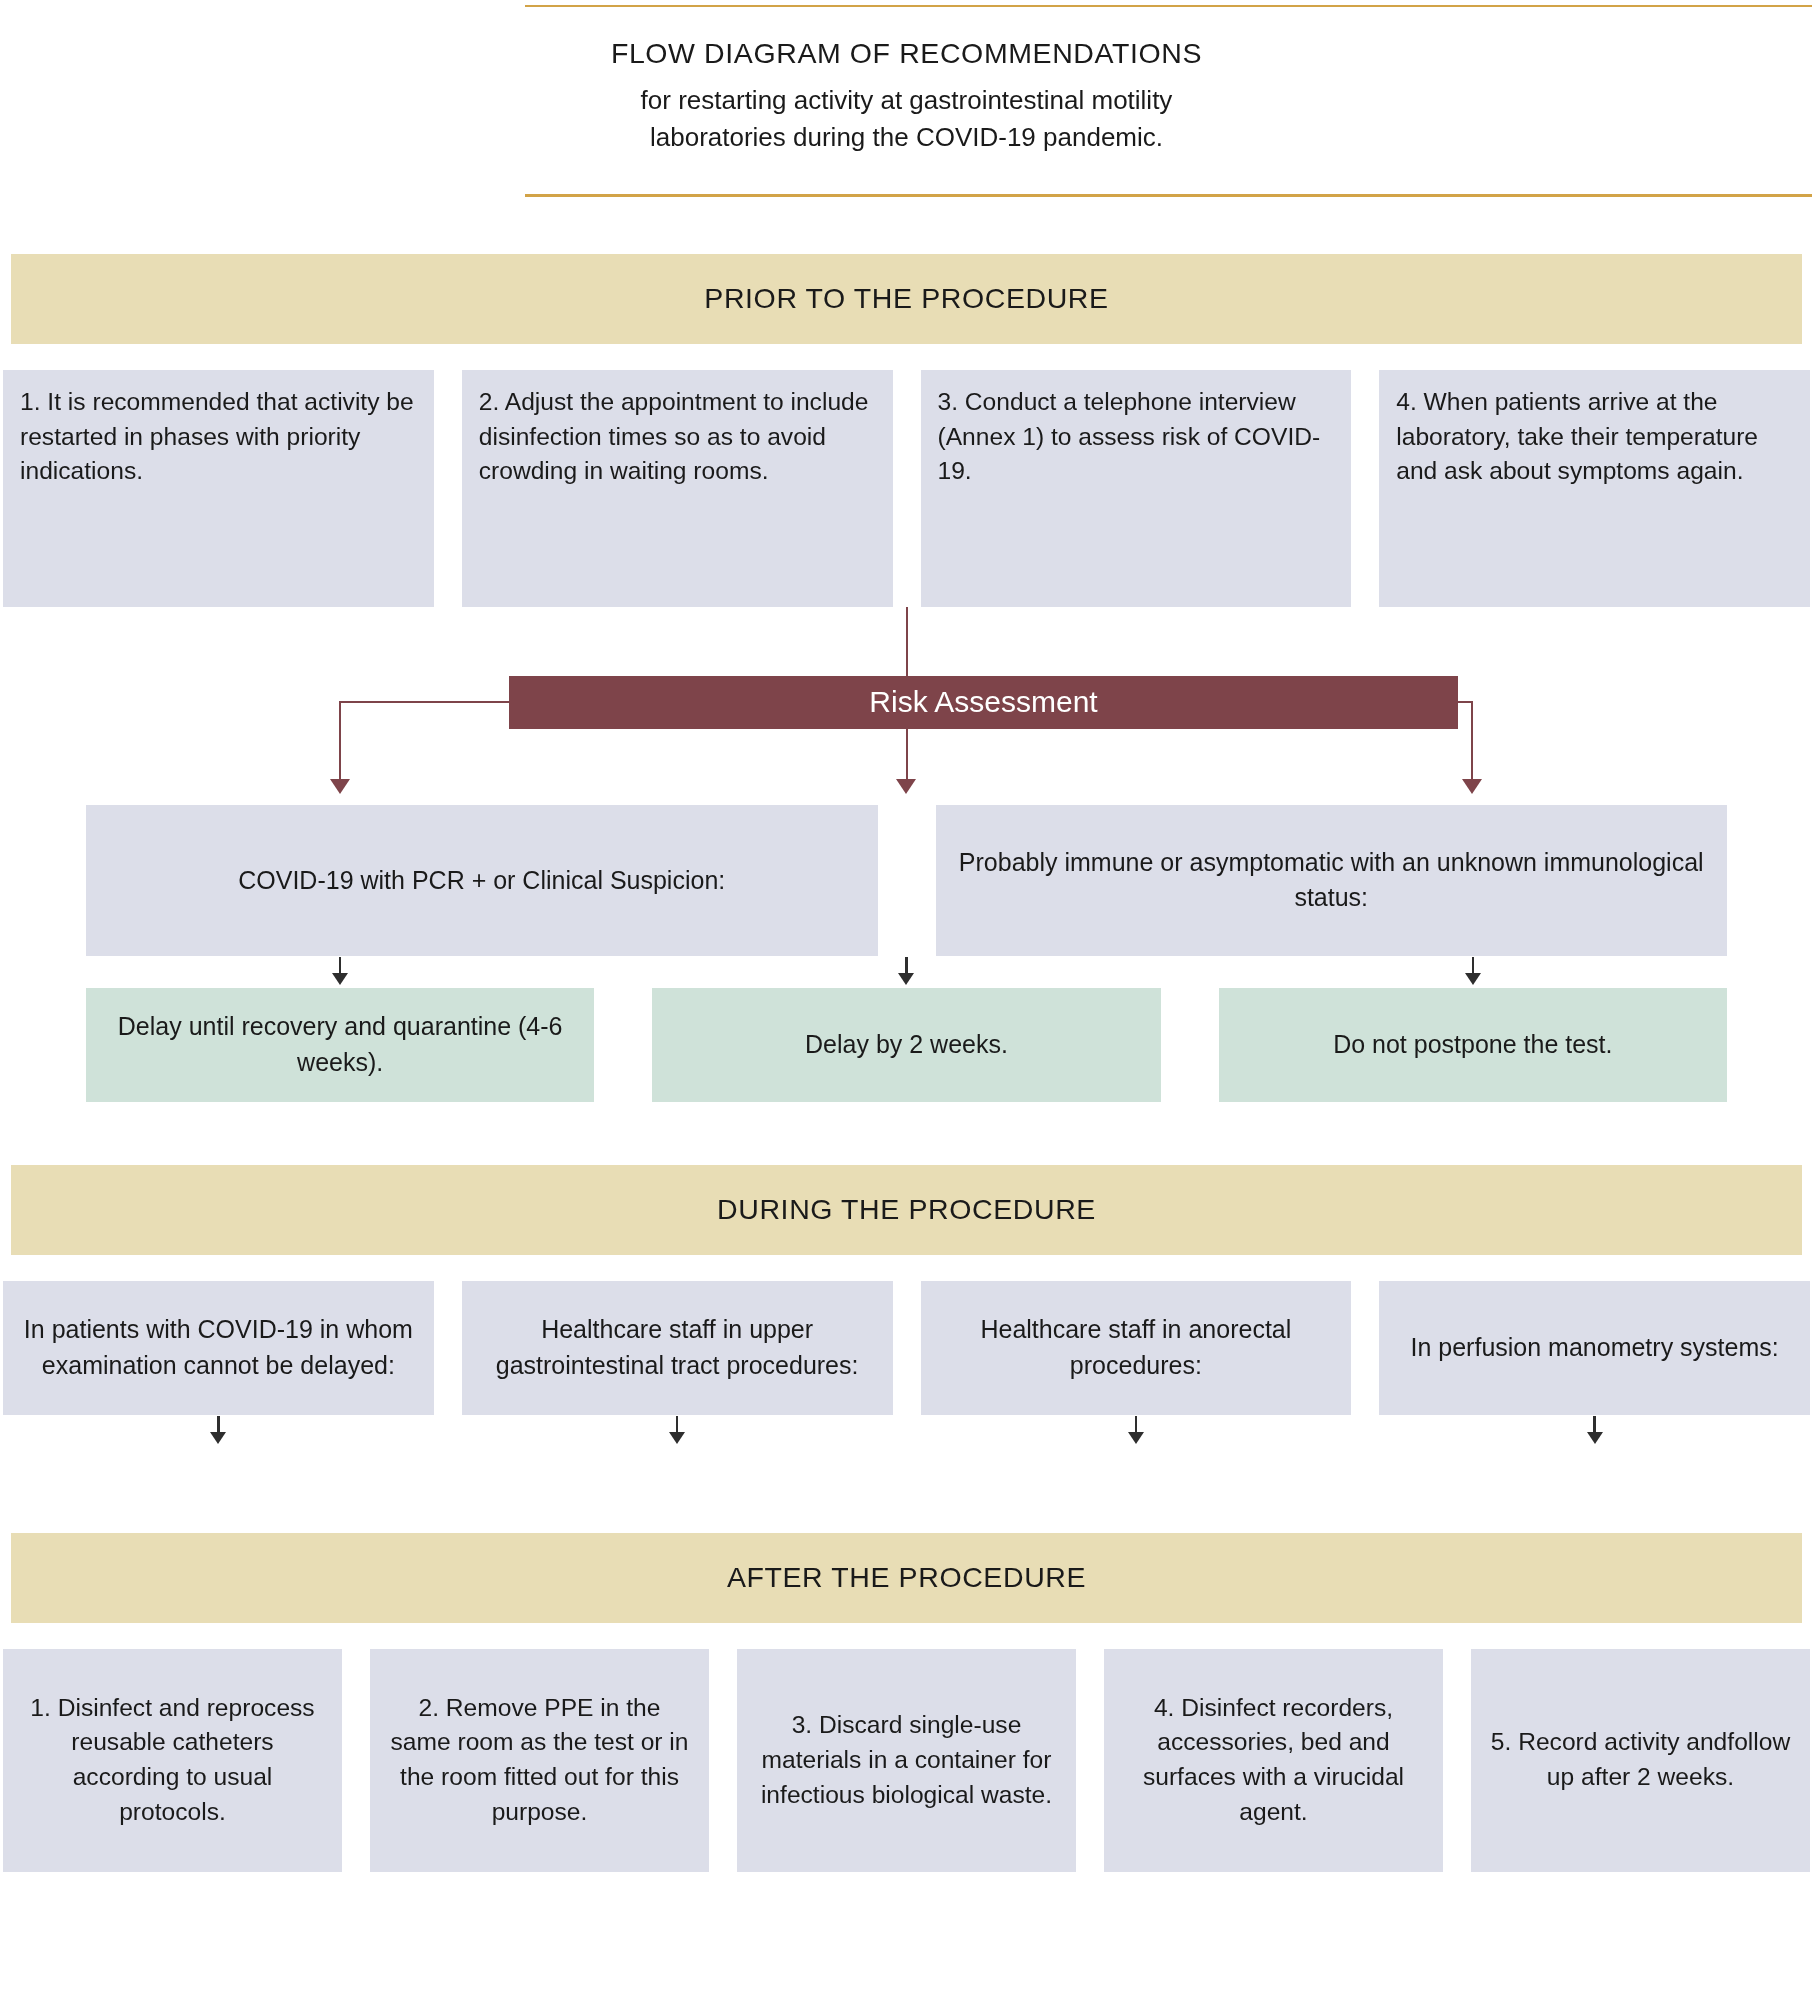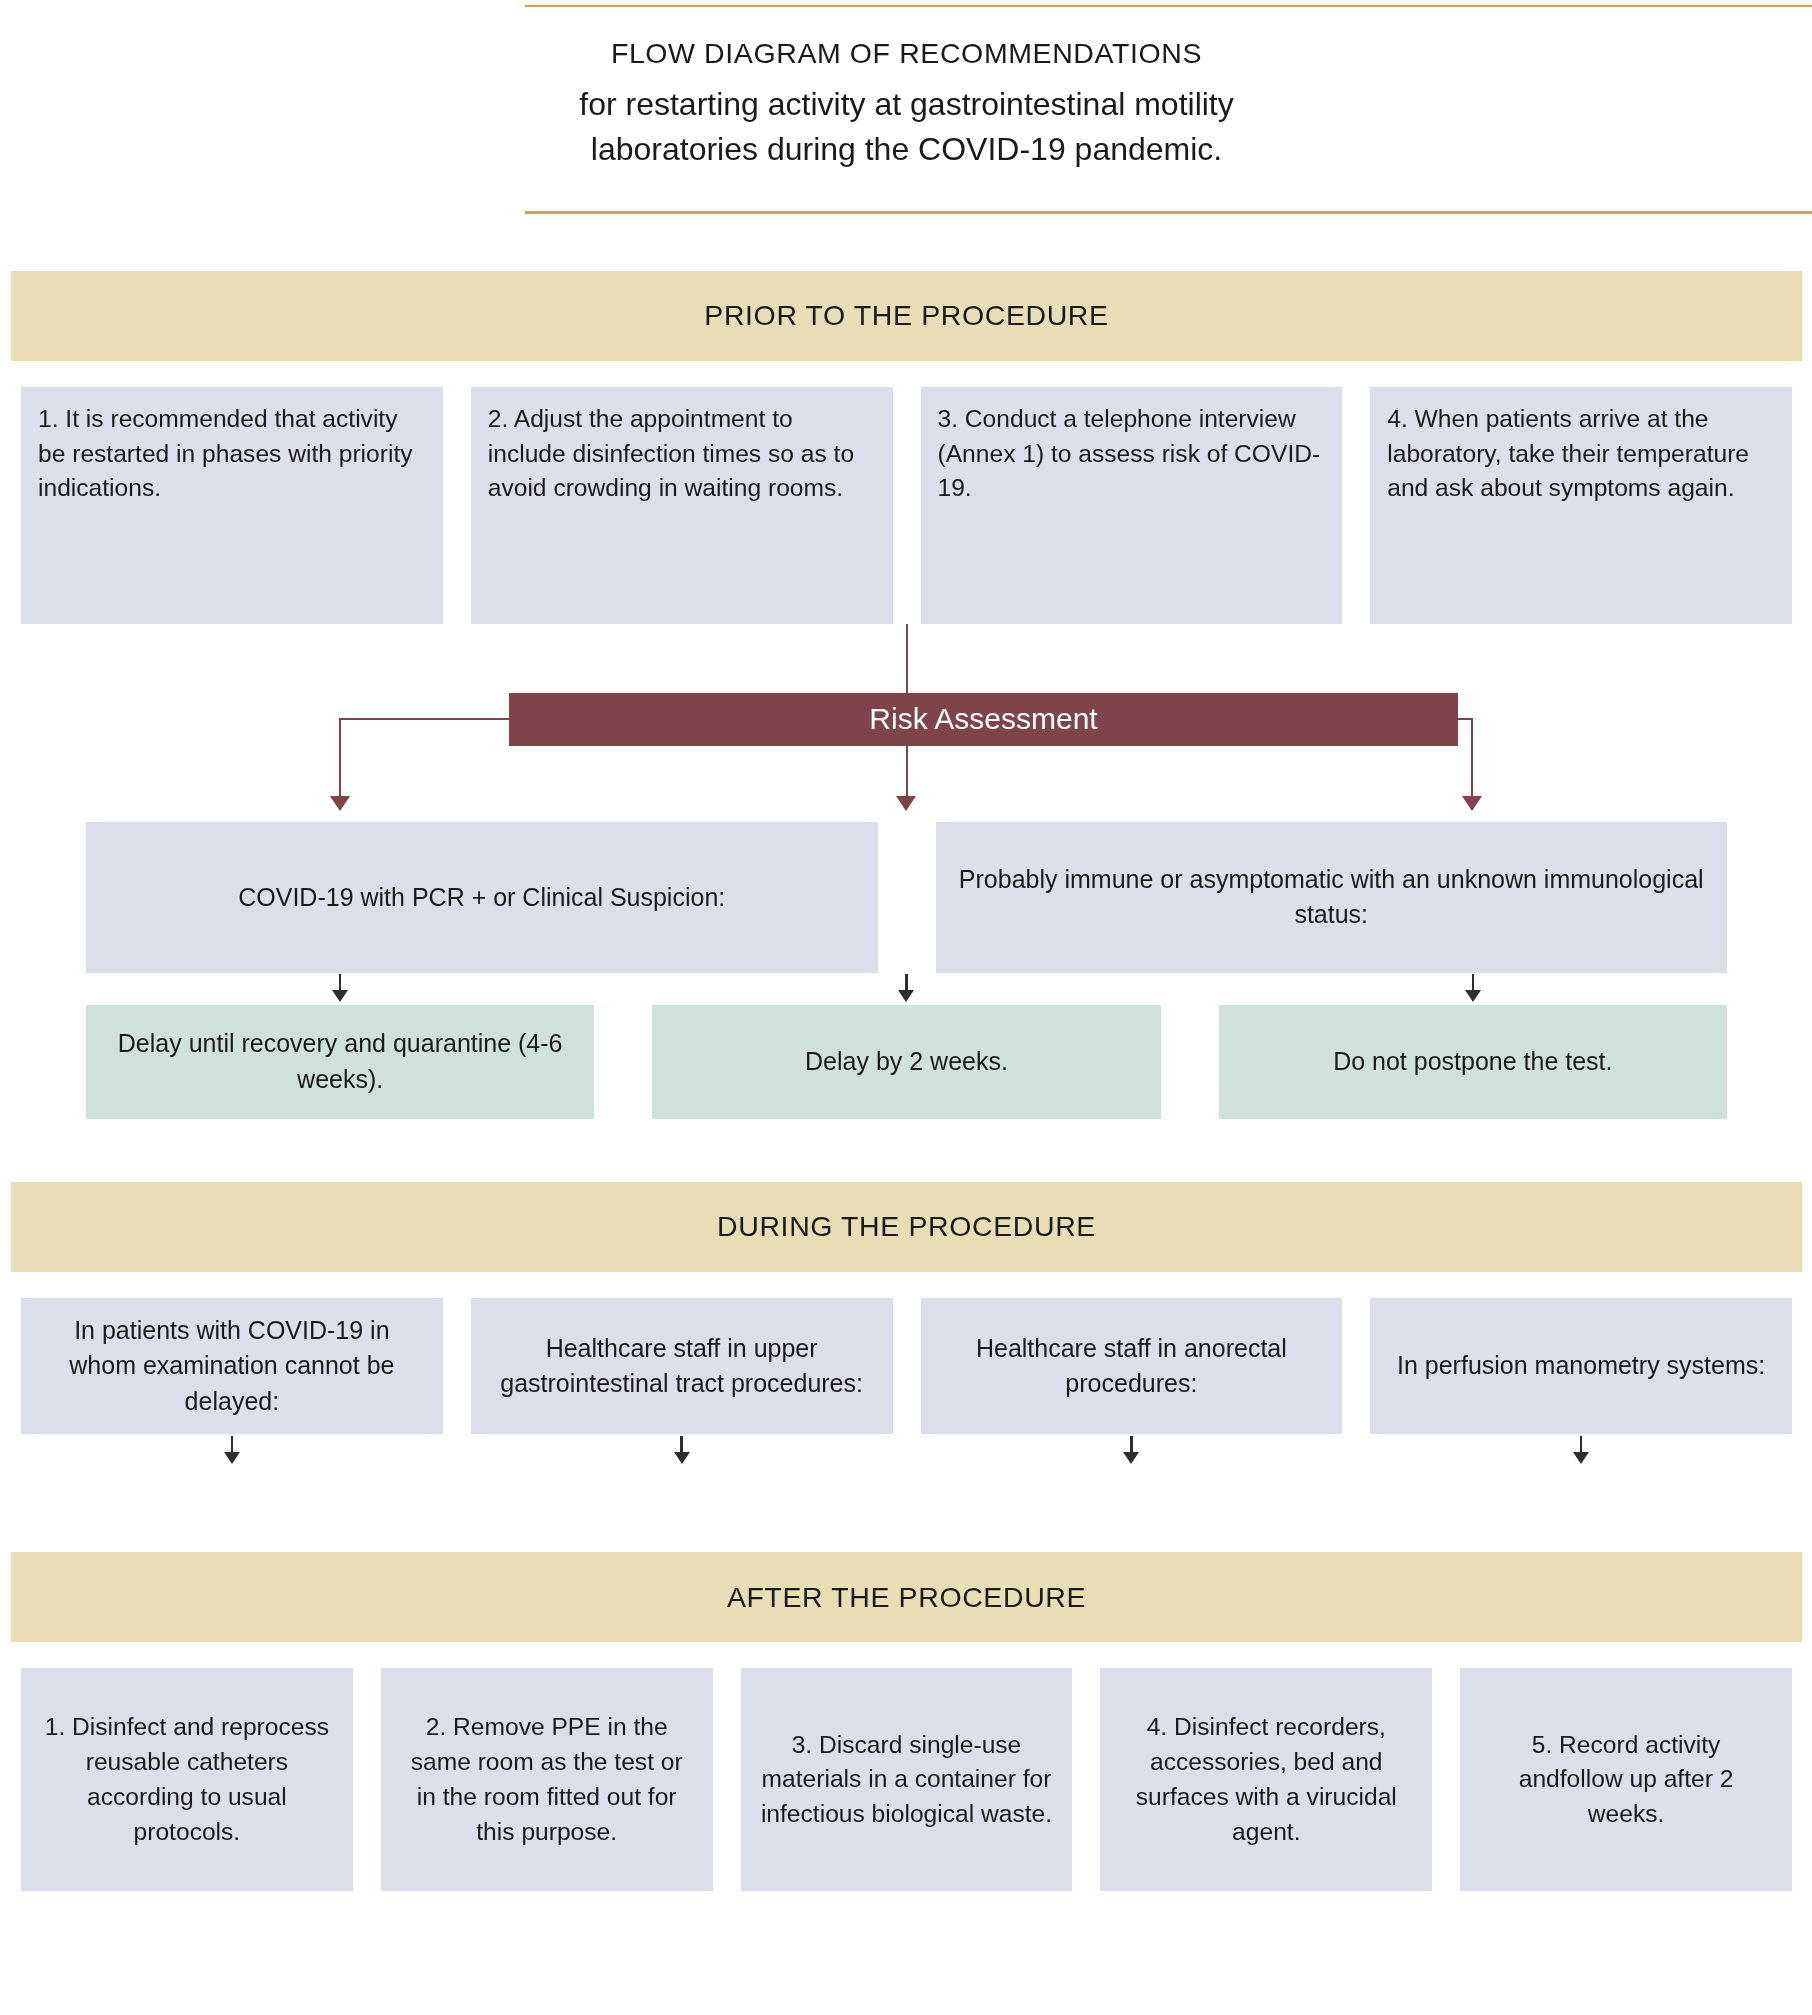--- a/index.html
+++ b/index.html
@@ -19,40 +19,40 @@
     font-family: "Liberation Sans", sans-serif;
     color: var(--text);
   }
   .page { width: 1813px; position: relative; }
 
   
   .rule { height: 2.9px; background: var(--rule-gold); margin-left: 525px; margin-right: 0; }
   .rule-top { margin-top: 4.6px; }
   .title { text-align: center; padding: 30px 0 38px 0; }
   .title-line1 { font-size: 28.5px; letter-spacing: 0.6px; margin-bottom: 11.4px; }
-  .title-line { font-size: 32px; line-height: 1.42; }
+  .title-line { font-size: 26px; line-height: 1.42; }
 
   
   .section-bar {
     background: var(--header-bar);
     height: 90px;
     margin: 0 11.4px;
     display: flex;
     align-items: center;
     justify-content: center;
     font-size: 28.5px;
     letter-spacing: 0.6px;
   }
   .bar-prior  { margin-top: 57px; }
   .bar-during { margin-top: 63px; }
   .bar-after  { margin-top: 86px; }
 
   
   .row { display: flex; align-items: stretch; }
-  .row-5, .row-4 { gap: 28px; padding: 0 21px; }
+  .row-5, .row-4 { gap: 28px; padding: 0 3px; }
   .row-3 { gap: 58px; padding: 0 86px; }
   .cell { flex: 1; }
   .mt45 { margin-top: 26px; }
   .mt18 { margin-top: 10.3px; }
 
   .info-box {
     background: var(--info-box);
     font-size: 24.6px;
     line-height: 1.42;
     padding: 15px 17px;

